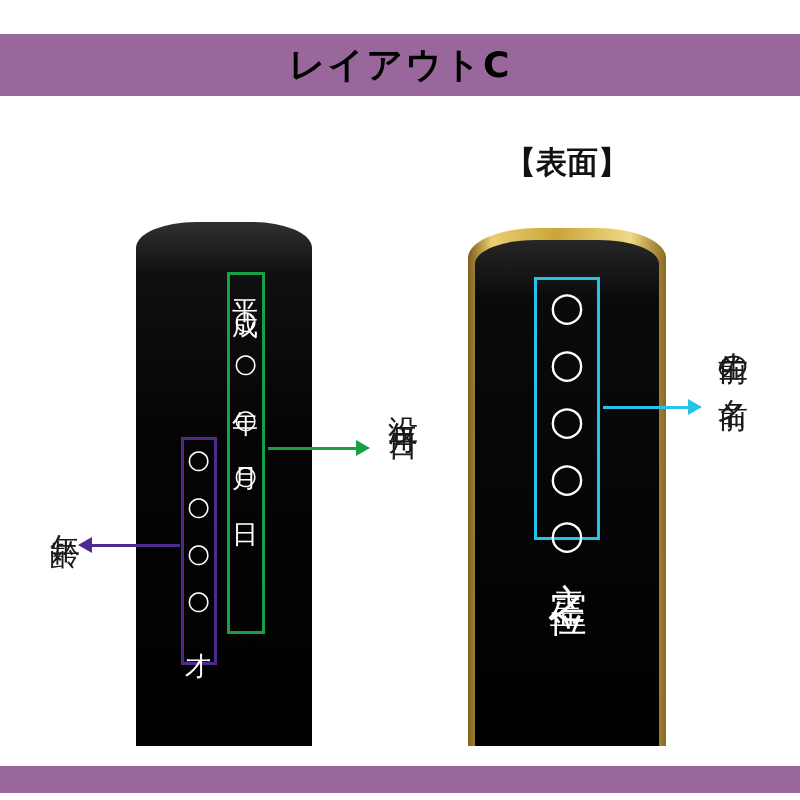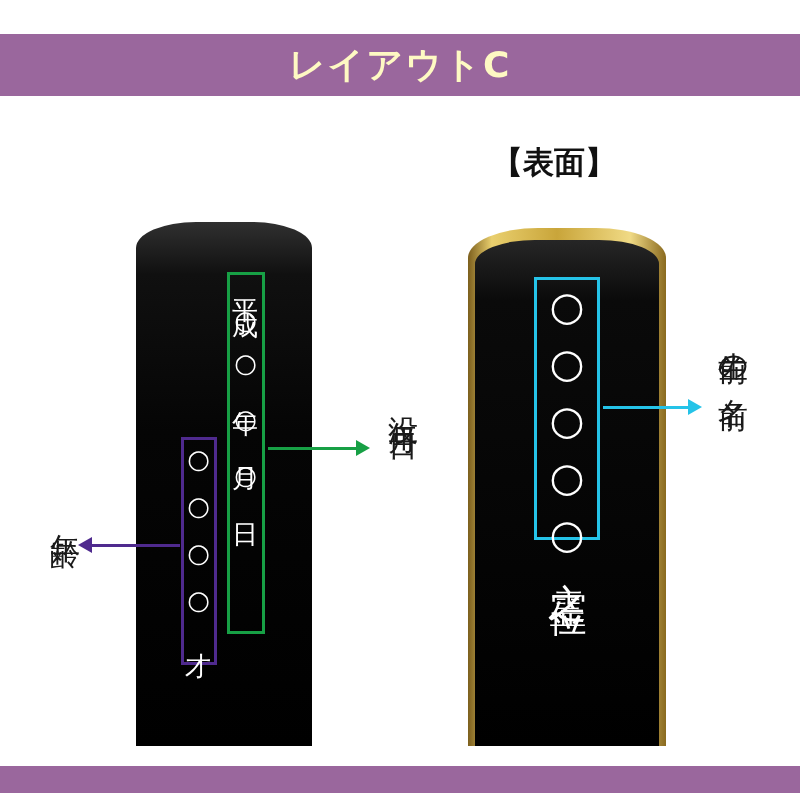--- a/index.html
+++ b/index.html
@@ -6,31 +6,31 @@
   .stage{
     position:relative;width:800px;height:800px;background:#ffffff;overflow:hidden;
     font-family:"DejaVu Sans","Liberation Sans",sans-serif;
   }
   
   .banner{
     position:absolute;left:0;top:34px;width:800px;height:62px;
     background:#9a679d;display:flex;align-items:center;justify-content:center;
   }
   .banner h1{
-    margin:0;color:#fef9c3;font-size:36px;font-weight:bold;letter-spacing:2px;
+    margin:0;color:#000000;font-size:36px;font-weight:bold;letter-spacing:2px;
   }
   .footer-bar{
     position:absolute;left:0;top:766px;width:800px;height:27px;background:#9a679d;
   }
   
   .heading{
     position:absolute;font-size:31px;font-weight:bold;color:#111;text-align:center;
   }
   .heading.back{left:128px;top:142px;width:195px;}
-  .heading.front{left:455px;top:142px;width:198px;}
+  .heading.front{left:468px;top:142px;width:198px;}
   
   .tablet{
     position:absolute;left:136px;top:222px;width:176px;height:524px;
     background:linear-gradient(180deg,#303030 0%,#101010 10%,#050505 40%,#000 100%);
     border-radius:60px 60px 0 0 / 26px 26px 0 0;
   }
   .tablet-gold{
     position:absolute;left:468px;top:228px;width:198px;height:518px;
     background:linear-gradient(90deg,#7c5f1d 0%,#e9cf6e 12%,#c9a53a 45%,#f0da85 82%,#8a6a1f 100%);
     border-radius:70px 70px 0 0 / 30px 30px 0 0;

